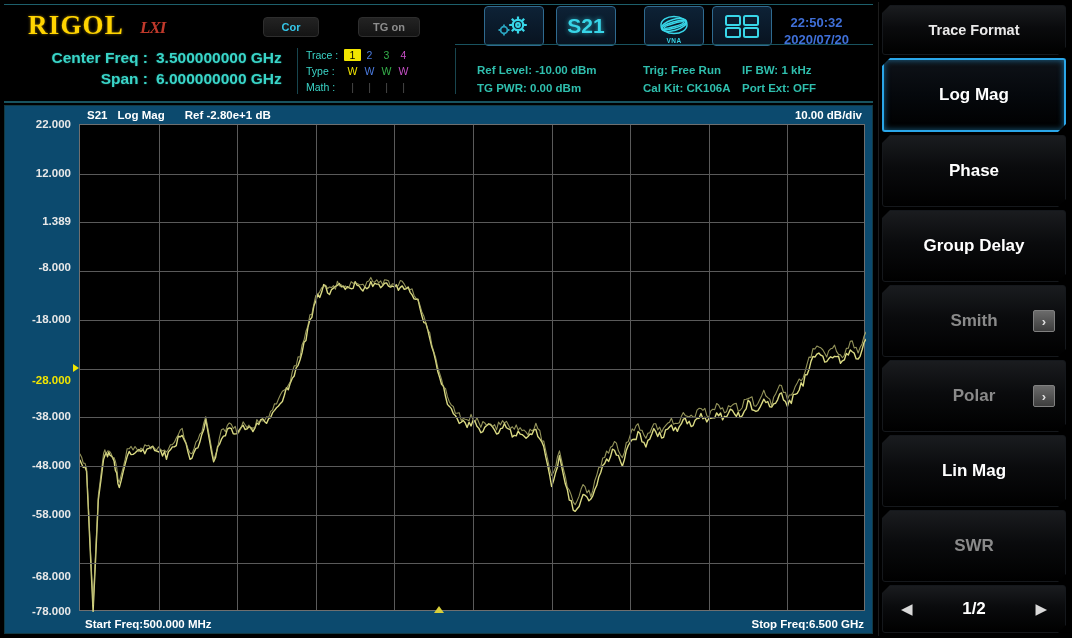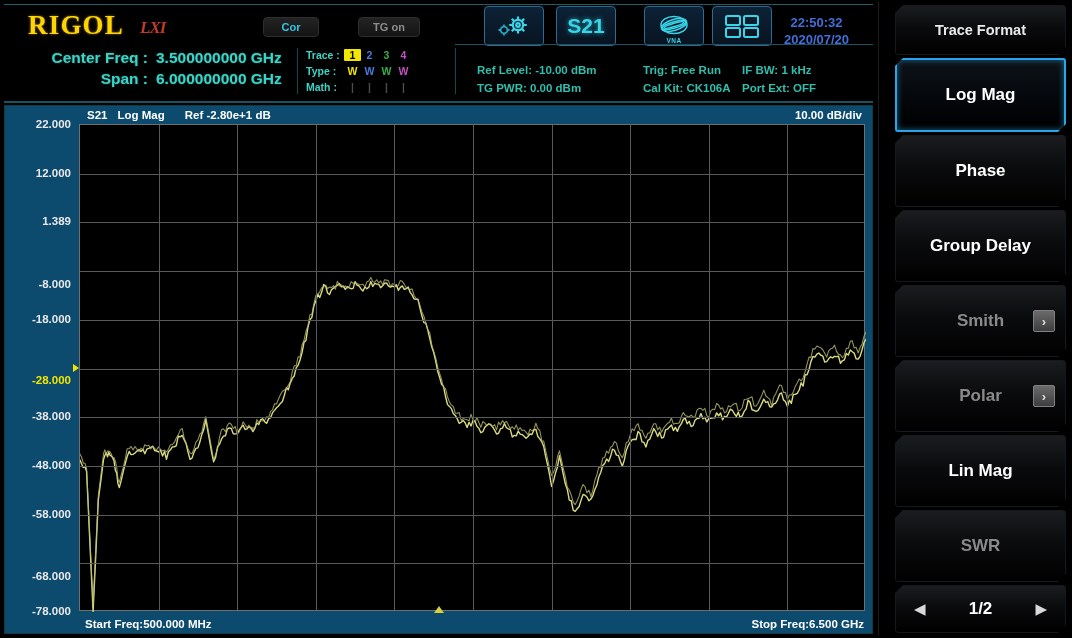--- a/index.html
+++ b/index.html
@@ -58,21 +58,21 @@
   .p-sp-lab { left: 20px;  top: 70px; }
   .p-sp-val { left: 156px; top: 70px; }
 
   .vdiv {
     position: absolute; width: 1px; background: #18454e;
   }
   .vdiv1 { left: 297px; top: 48px; height: 46px; }
   .vdiv2 { left: 455px; top: 48px; height: 46px; }
 
   
-  .tracebox { position: absolute; left: 306px; top: 47px; font-size: 10.5px; font-weight: bold; }
+  .tracebox { position: absolute; left: 306px; top: 47px; font-size: 10.5px; font-weight: normal; }
   .trow { display: flex; align-items: center; height: 16px; }
   .tlabel { width: 38px; color: #3ad5c8; }
   .tcell { width: 17px; text-align: center; }
   .t-sel { background: #f2e500; color: #000; border-radius: 1px; }
   .tc1 { color: #f2e500; } .tc2 { color: #4b7be0; }
   .tc3 { color: #35b04a; } .tc4 { color: #c64fc6; }
   .tdash { color: #4d4d4d; }
 
   
   .meas {
@@ -161,21 +161,21 @@
     position: absolute; left: 50%; bottom: 20px;
     width: 0; height: 0; transform: translateX(-50%);
     border-bottom: 7px solid #d8cf3a;
     border-left: 5px solid transparent; border-right: 5px solid transparent;
   }
 
   
   .sidebar {
     position: absolute; left: 878px; top: 2px; width: 192px; height: 634px;
     background: #000; border-left: 1px solid #1c1c1c;
-    display: flex; flex-direction: column; padding: 3px 4px 3px 16px; gap: 3px;
+    display: flex; flex-direction: column; padding: 3px 4px 3px 3px; gap: 3px;
   }
   .sb-item {
     position: relative; flex: 1;
     display: flex; align-items: center; justify-content: center;
     background: linear-gradient(#1a1c1f 0%, #0a0b0d 45%, #000 100%);
     color: #ffffff; font-size: 17px; font-weight: bold;
     border: 1px solid #15181c;
     border-radius: 3px;
     clip-path: polygon(0 8px, 8px 0, 100% 0, 100% calc(100% - 8px), calc(100% - 8px) 100%, 0 100%);
   }
@@ -338,21 +338,21 @@
         <div class="gl-h" style="top: 292.2px;"></div>
         <div class="gl-h" style="top: 340.9px;"></div>
         <div class="gl-h" style="top: 389.6px;"></div>
         <div class="gl-h" style="top: 438.3px;"></div>
       </div>
 
     <div id="yticks">
         <div class="ytick" style="top: 18px;">22.000</div>
         <div class="ytick" style="top: 66.7px;">12.000</div>
         <div class="ytick" style="top: 115.4px;">1.389</div>
-        <div class="ytick" style="top: 178px; margin-left: 40px;">-8.000</div>
+        <div class="ytick" style="top: 161px; margin-left: 40px;">-8.000</div>
         <div class="ytick" style="top: 212.8px;">-18.000</div>
         <div class="ytick ytick-ref" style="top: 274px;">-28.000</div>
         <div class="refmark" style="top: 261.5px;"></div>
         <div class="ytick" style="top: 310.2px;">-38.000</div>
         <div class="ytick" style="top: 358.9px;">-48.000</div>
         <div class="ytick" style="top: 407.6px;">-58.000</div>
         <div class="ytick" style="top: 430px; margin-top: 40px;">-68.000</div>
         <div class="ytick" style="top: 505px;">-78.000</div>
       </div>
 

